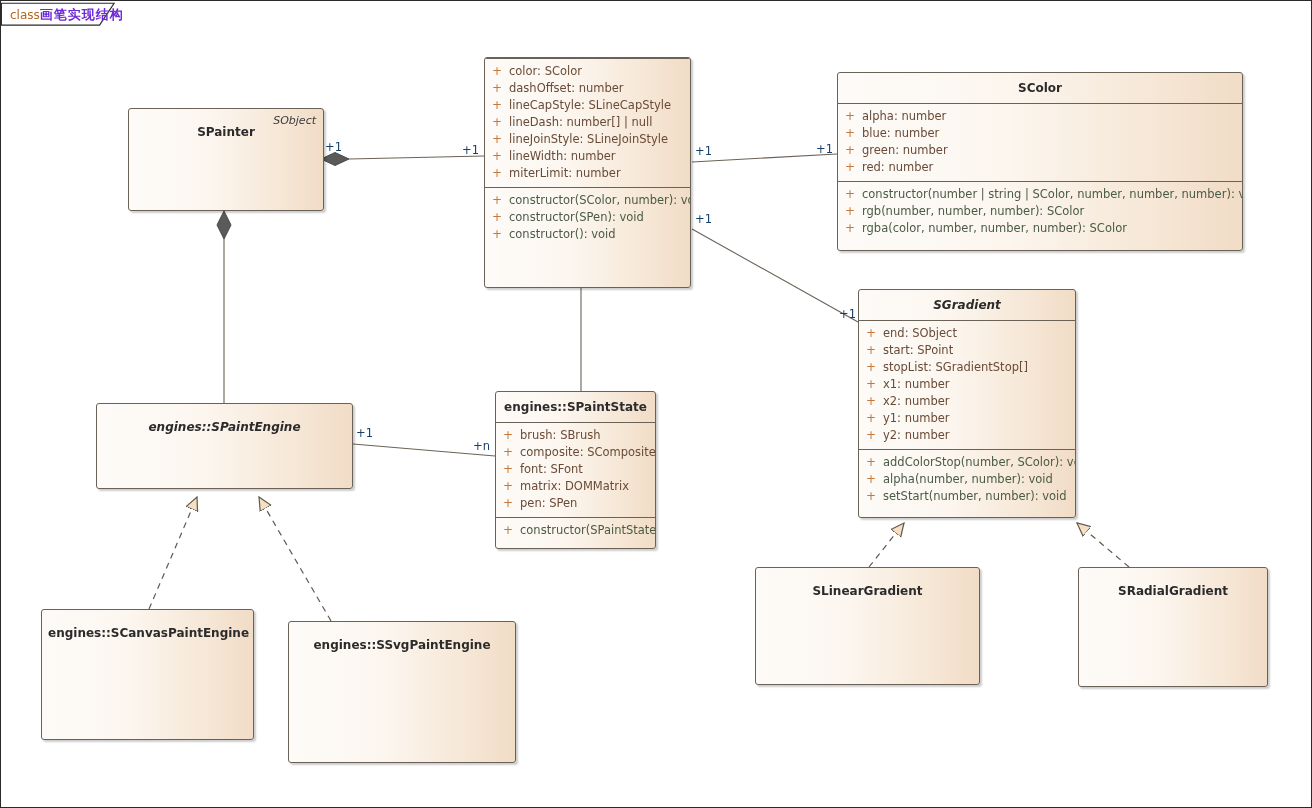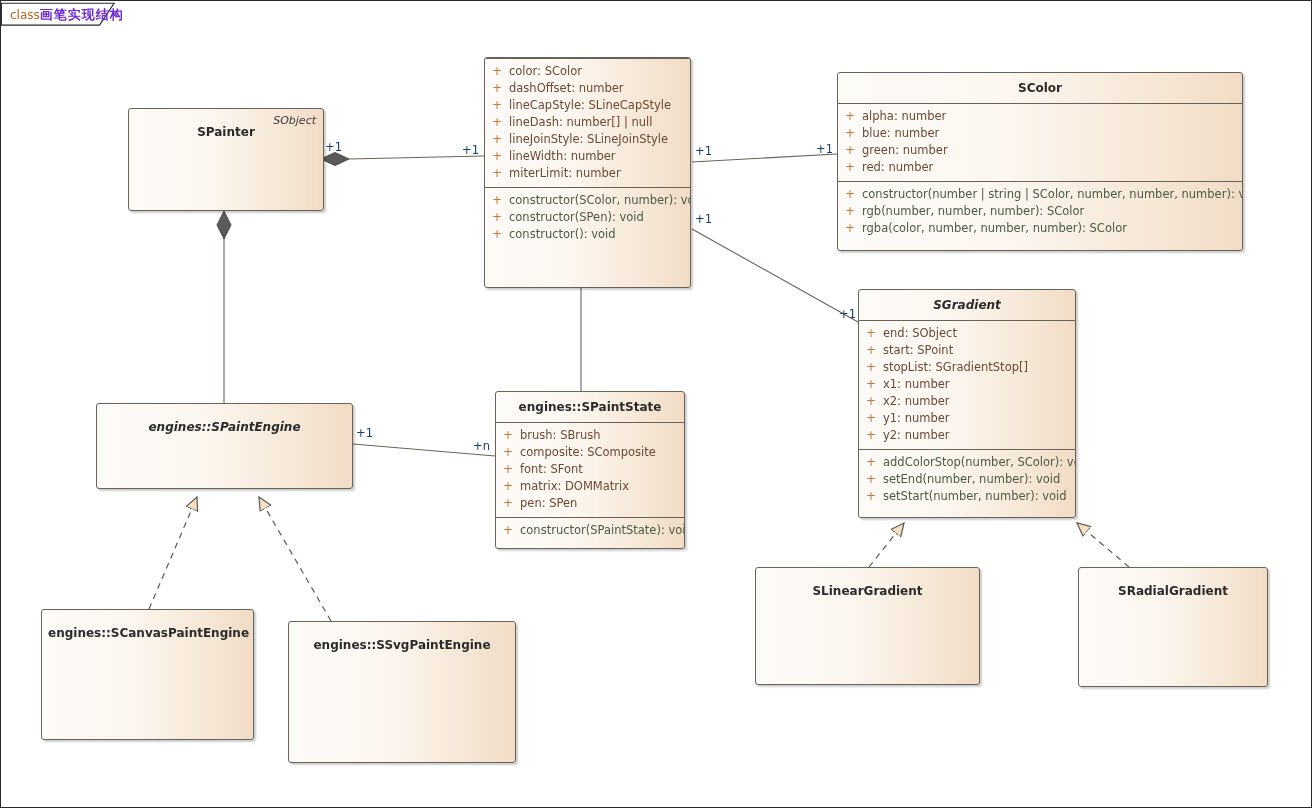--- a/index.html
+++ b/index.html
@@ -295,36 +295,36 @@
         </div>
     </div>
     <div class="sep"></div>
     <div class="sect">
       <div class="row">
           <span class="vis">+</span>
           <span class="optxt">addColorStop(number, SColor): void</span>
         </div>
       <div class="row">
           <span class="vis">+</span>
-          <span class="optxt">setEnd(number, number): void</span>
+          <span class="optxt">alpha(number, number): void</span>
         </div>
       <div class="row">
           <span class="vis">+</span>
           <span class="optxt">setStart(number, number): void</span>
         </div>
     </div>
   </div>
 
   <div class="cls plain" style="left:95px;top:402px;width:257px;height:86px;">
     <div class="hdr italic">
       <span>engines::SPaintEngine</span>
     </div>
   </div>
 
-  <div class="cls" style="left:494px;top:390px;width:190px;height:158px;">
+  <div class="cls" style="left:494px;top:390px;width:161px;height:158px;">
     <div class="hdr">
       <span>engines::SPaintState</span>
     </div>
     <div class="sep"></div>
     <div class="sect">
       <div class="row">
           <span class="vis">+</span>
           <span class="attrtxt">brush: SBrush</span>
         </div>
       <div class="row">

